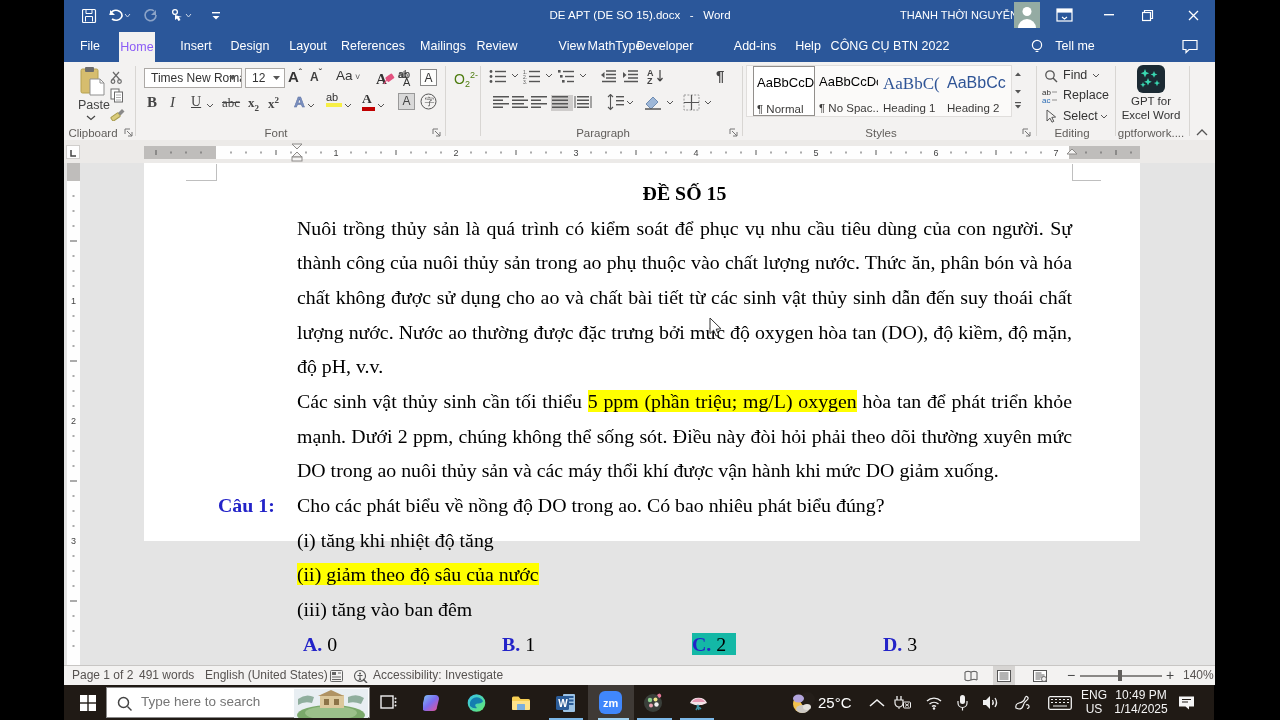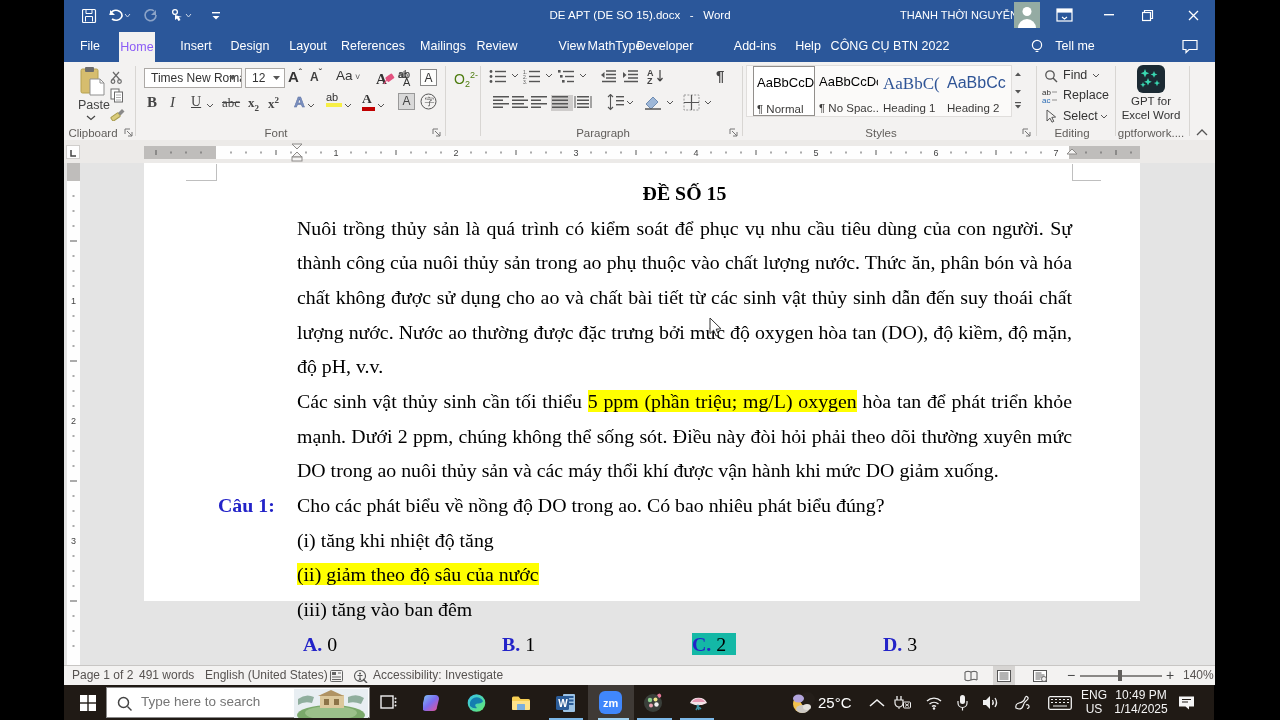--- a/index.html
+++ b/index.html
@@ -18,21 +18,21 @@
 .glabel{position:absolute;top:65px;font-size:11.5px;color:#605d5a;text-align:center;white-space:nowrap}
 .launch{position:absolute;top:66px;width:10px;height:10px}
 .ric{position:absolute;color:#444}
 .combo{position:absolute;background:#fff;border:1px solid #aca9a6;font-size:12px;color:#333;line-height:18px;white-space:nowrap;overflow:hidden}
 .sbox{position:absolute;border:1px solid #c9c6c3;background:#fdfdfc}
 
 #rulerzone{position:absolute;left:0;top:140px;width:100%;height:23px;background:#eceae8}
 #hruler{position:absolute;left:80px;top:6px;width:996px;height:13px;background:#fefefe}
 
 #doc{position:absolute;left:0;top:163px;width:100%;height:502px;background:#e4e4e4;overflow:hidden}
-#page{position:absolute;left:80px;top:0;width:996px;height:438px;background:#fff}
+#page{position:absolute;left:80px;top:0;width:996px;height:378px;background:#fff}
 #vruler{position:absolute;left:3px;top:0;width:13px;height:502px;background:#fefefe}
 
 #statusbar{position:absolute;left:0;top:665px;width:100%;height:20px;background:#f3f2f1;border-top:1px solid #c8c6c4;font-size:12px;color:#565250}
 .st{position:absolute;top:0;line-height:19px;white-space:pre}
 
 #taskbar{position:absolute;left:0;top:685px;width:1280px;height:35px;background:#000}
 #tbmain{position:absolute;left:64px;top:0;width:1150px;height:35px;background:#201a15}
 .tbt{position:absolute;color:#fff;font-size:15px;line-height:35px}
 .tray{position:absolute;color:#f5f5f5;font-size:12px;text-align:center;line-height:14px}
 

